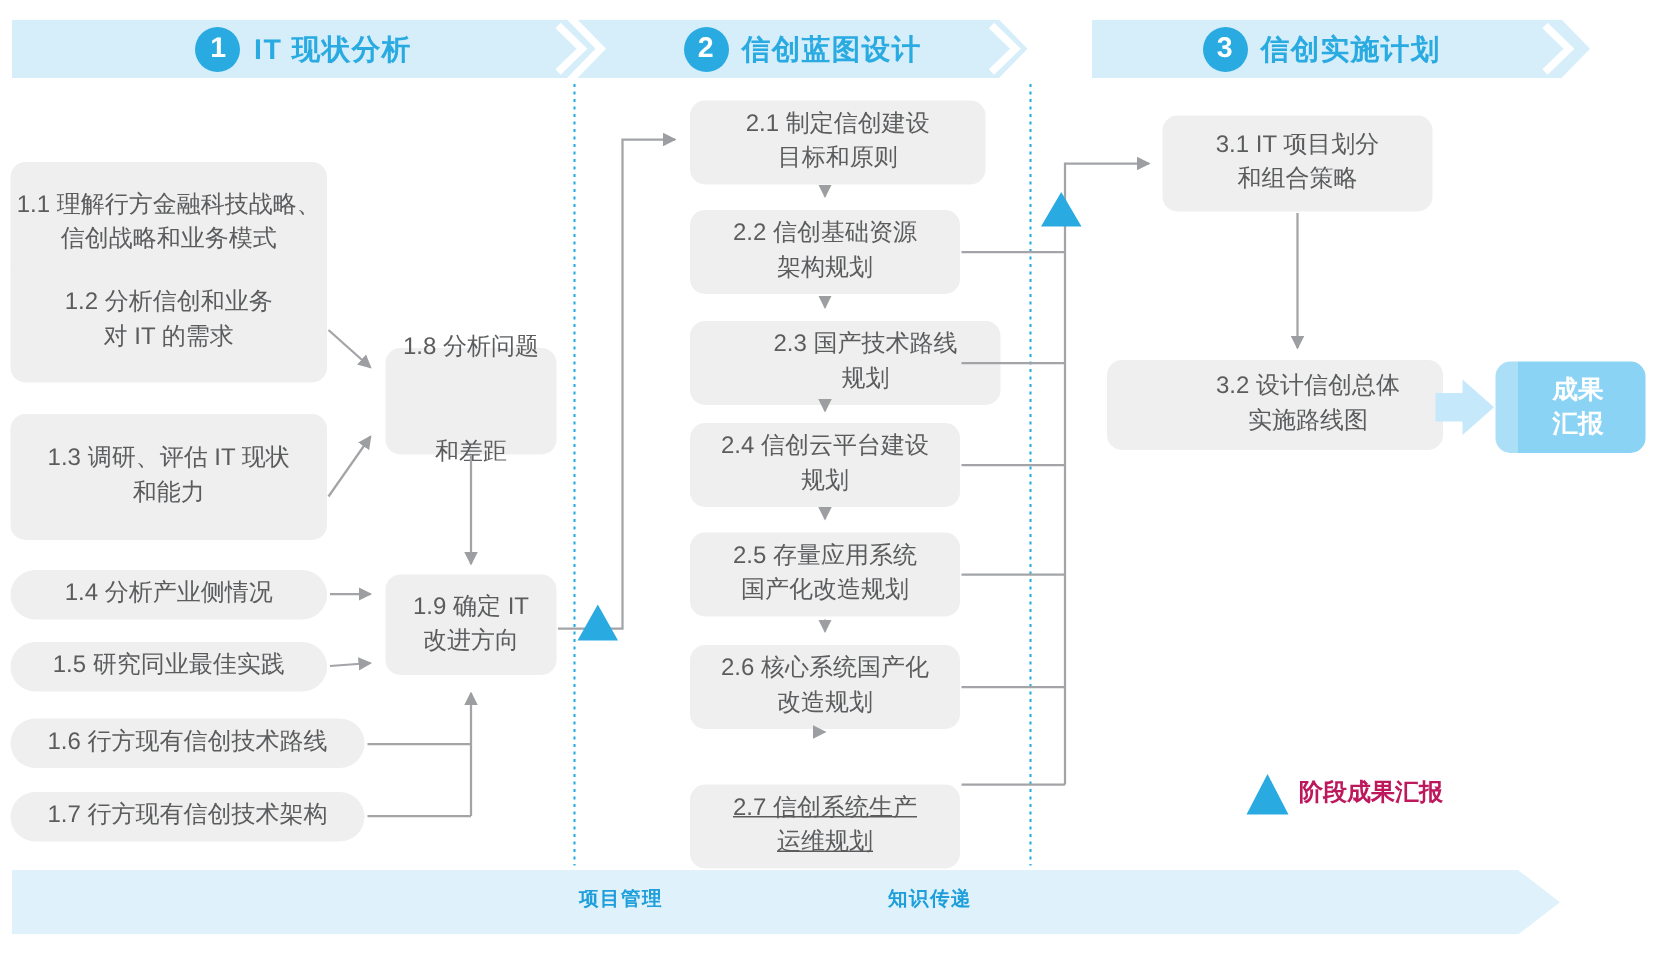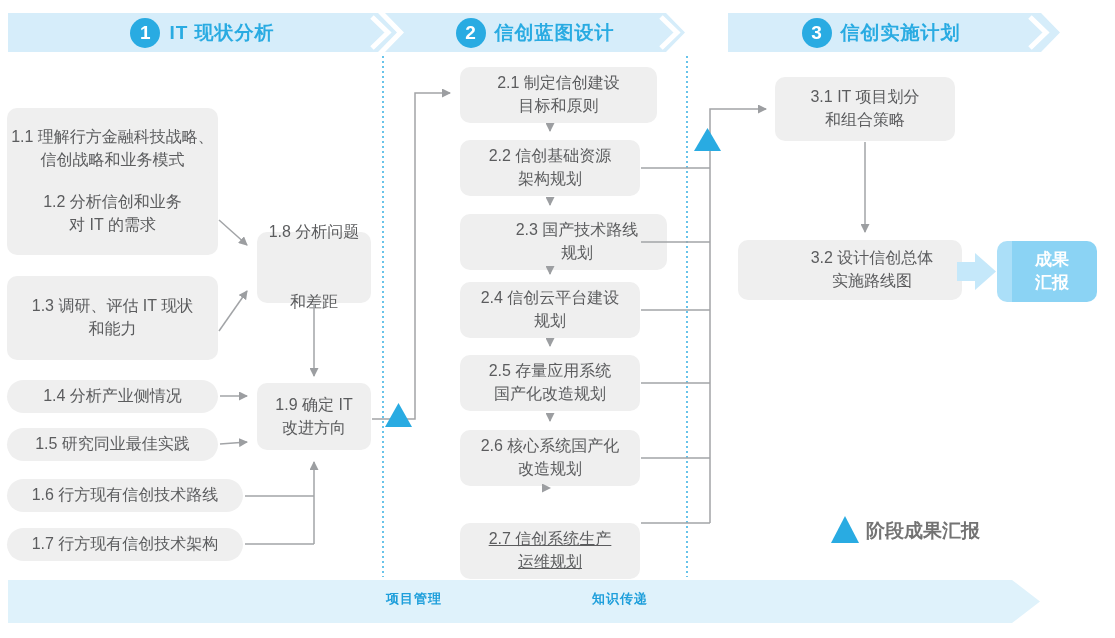--- a/index.html
+++ b/index.html
@@ -32,22 +32,22 @@
           color:#fff;font-weight:bold;font-size:17px;line-height:1.35;
           display:flex;flex-direction:column;align-items:center;justify-content:center;
           padding-left:10px;box-sizing:border-box;z-index:2;}
 
   
   .bottomband{position:absolute;left:8px;top:580px;width:1032px;height:43px;background:#DFF2FB;
               clip-path:polygon(0 0,calc(100% - 28px) 0,100% 50%,calc(100% - 28px) 100%,0 100%);z-index:1;}
   .bottomlabel{position:absolute;top:590px;color:#1E9FDB;font-weight:bold;font-size:13px;
                letter-spacing:1px;z-index:3;white-space:nowrap;}
 
-  .legendlabel{position:absolute;left:866px;top:518px;color:#737373;font-weight:bold;
-               font-size:19px;z-index:3;white-space:nowrap;}
+  .legendlabel{position:absolute;left:866px;top:518px;color:#be185d;font-weight:bold;
+               font-size:16px;z-index:3;white-space:nowrap;}
 
   svg.wires{position:absolute;left:0;top:0;z-index:4;pointer-events:none;}
 </style>
 </head>
 <body>
 
 <div id="stage">
 
   <div class="band band1">
     <span class="pnum">1</span>

